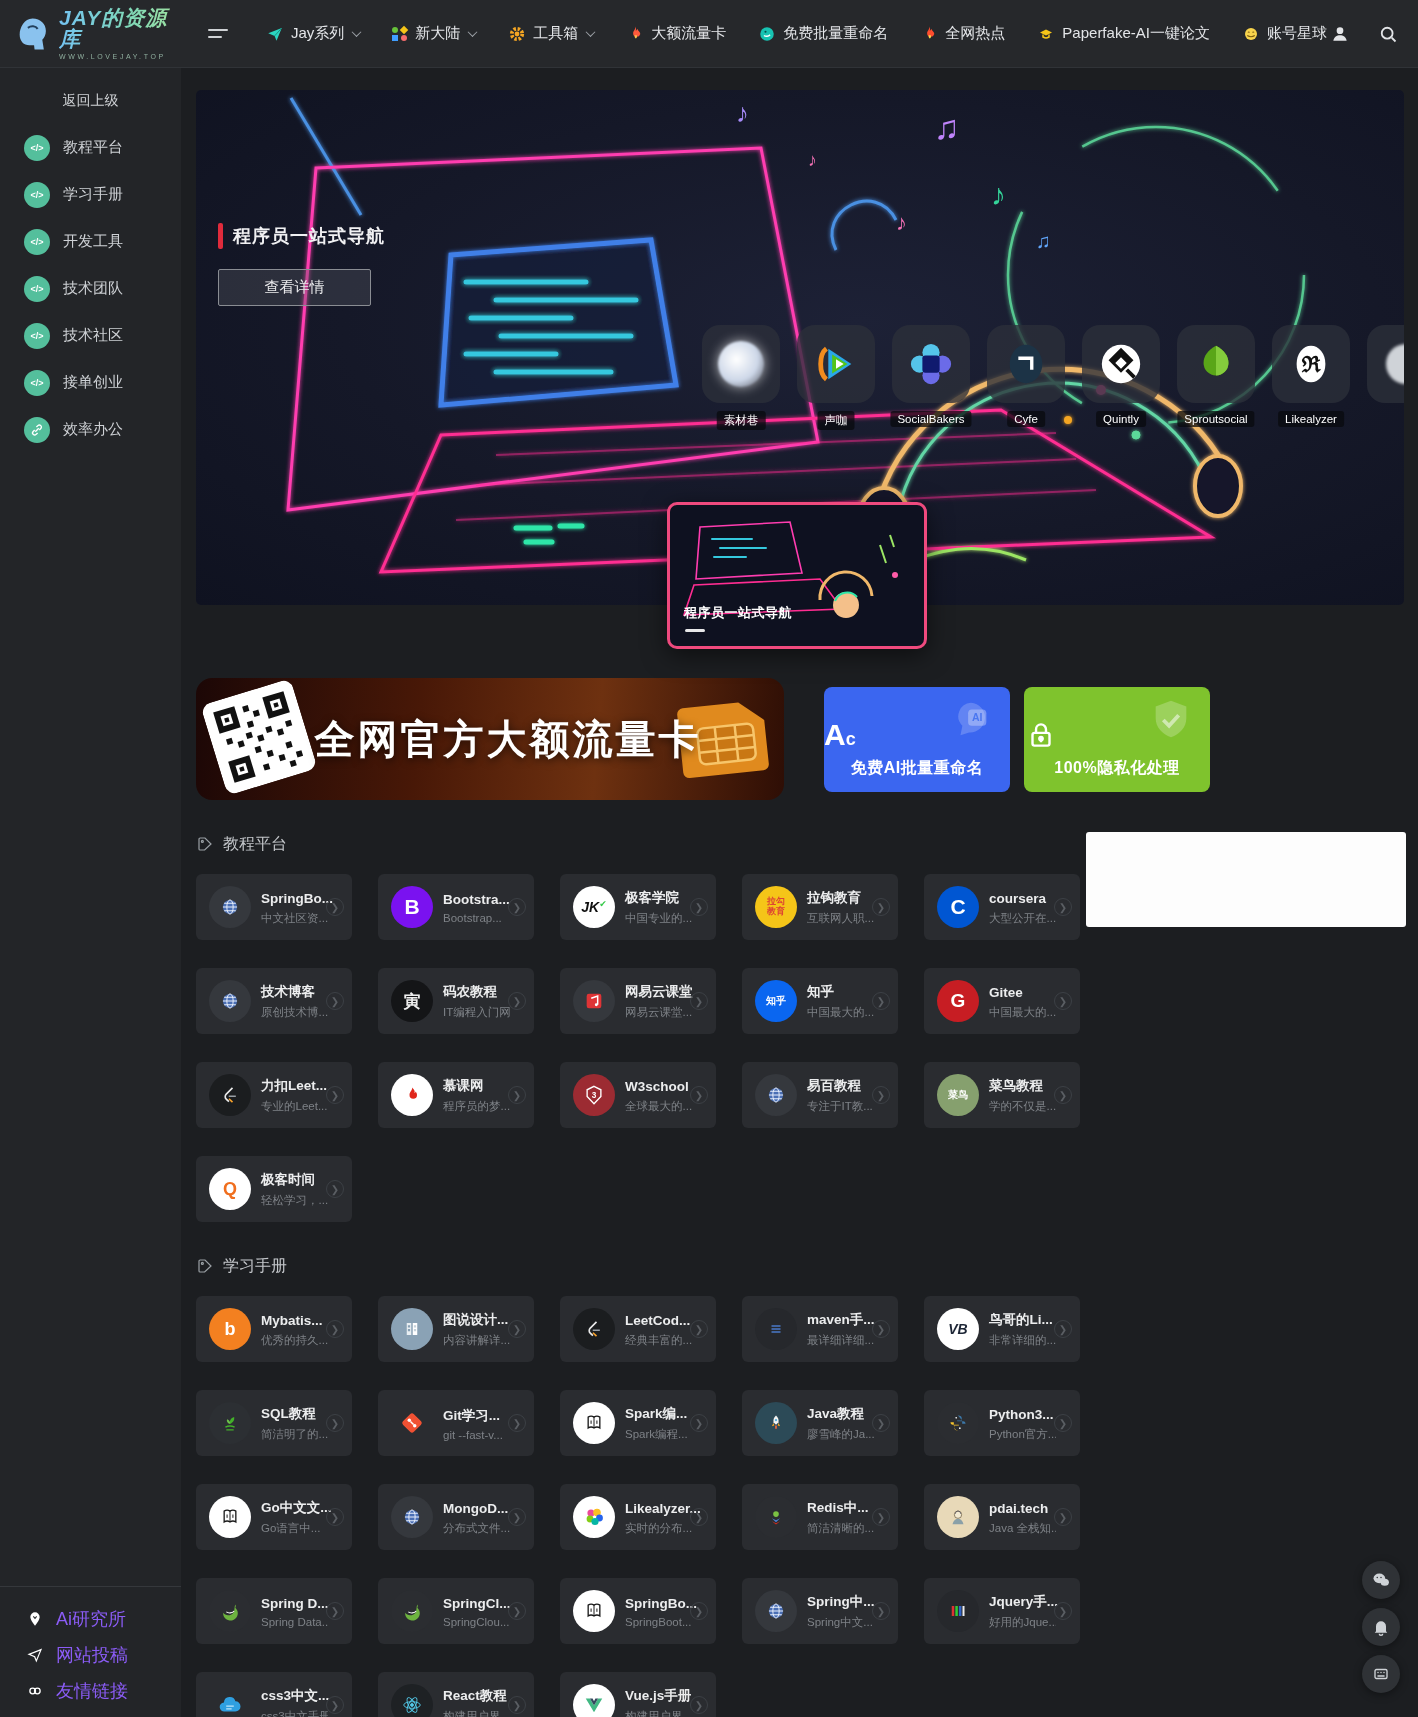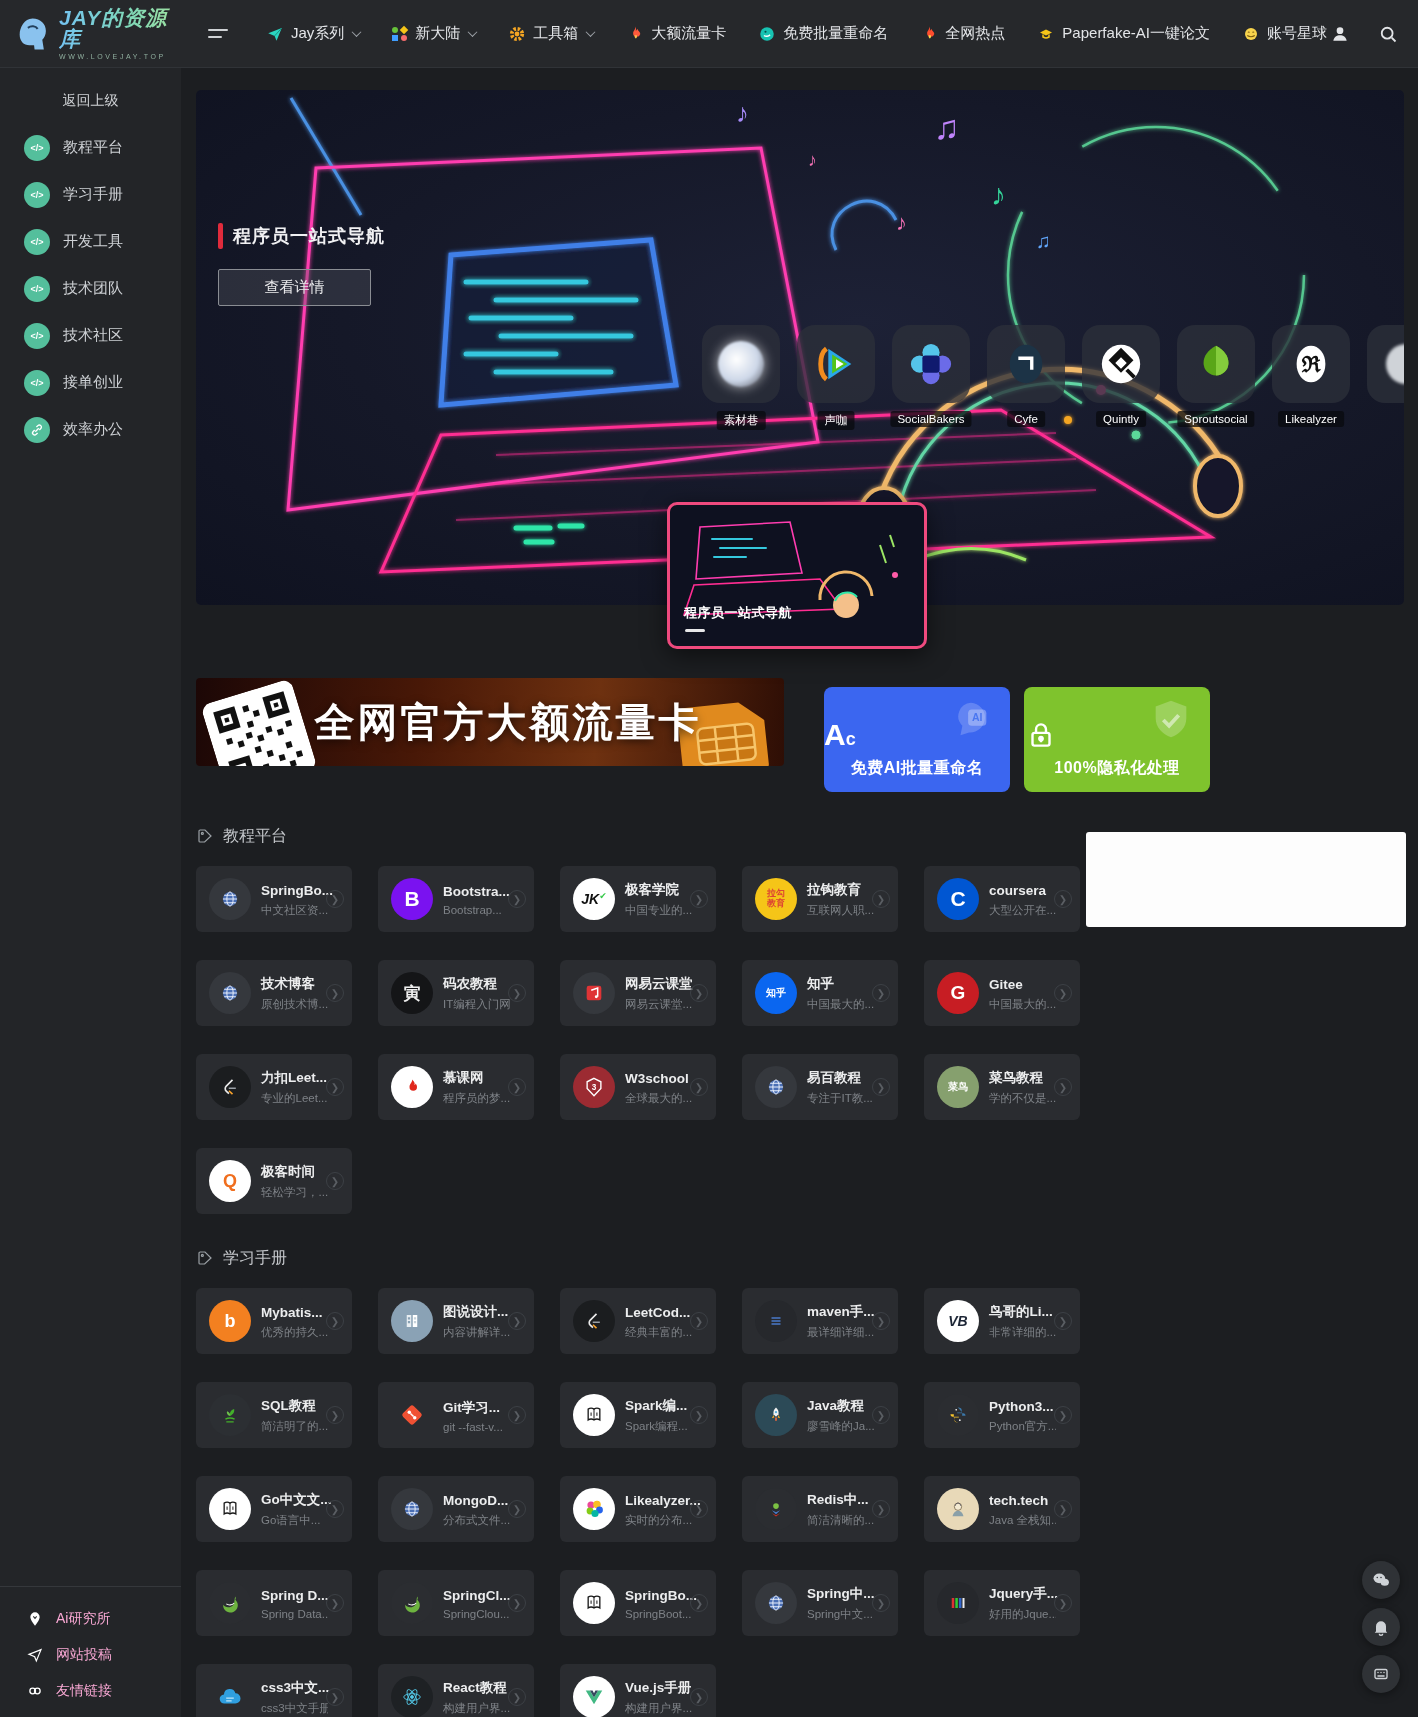--- a/index.html
+++ b/index.html
@@ -37,21 +37,21 @@
   .side-back{margin-top:18px;text-align:center;color:#d0d3d6;font-size:14px;cursor:pointer;height:28px;line-height:28px}
   #side-menu{margin-top:10px}
   .side-item{height:47px;display:flex;align-items:center;padding-left:24px;gap:13px;cursor:pointer}
   .side-ic{width:26px;height:26px;border-radius:50%;background:#54bf9c;display:inline-flex;
     align-items:center;justify-content:center;color:#fff;font-size:9px;font-weight:700;flex:none}
   .side-label{color:#ced1d5;font-size:15px}
   .side-bottom{position:absolute;bottom:8px;left:0;width:100%;padding:14px 0 0}
   .side-divider{border-top:1px solid #35383c;margin:0 0 14px}
   .sideb-item{height:36px;display:flex;align-items:center;padding-left:26px;gap:12px;cursor:pointer}
   .sideb-item .bic{display:inline-flex;width:18px;justify-content:center}
-  .sideb-label{color:#f9a8d4;font-size:14px}
+  .sideb-label{color:#8b5cf6;font-size:18px}
 
   
   .main{position:absolute;left:196px;top:68px;width:1208px}
 
   
   .hero{position:relative;margin-top:22px;height:515px;border-radius:5px;
     background:radial-gradient(ellipse at 55% 45%,#1d2136 0%,#151828 55%,#0f1220 100%)}
   .hero-art{position:absolute;inset:0;width:1208px;height:515px}
   .hero-note{position:absolute;font-size:26px;pointer-events:none}
   .hero-title{position:absolute;left:22px;top:133px;display:flex;align-items:center;gap:10px;z-index:6}
@@ -69,21 +69,21 @@
     background:radial-gradient(circle at 40% 40%,#ffffff,#cdd7e8 55%,rgba(255,255,255,.15));
     filter:blur(1.2px);box-shadow:0 0 12px rgba(255,255,255,.65)}
   .popup{position:absolute;left:471px;top:412px;width:260px;height:147px;z-index:8;
     background:#0e1120;border:3px solid #ef4a7e;border-radius:10px;box-shadow:0 6px 24px rgba(0,0,0,.55);cursor:pointer}
   .popup svg{position:absolute;inset:0}
   .popup-label{position:absolute;left:14px;bottom:24px;color:#fff;font-size:13px;font-weight:700;letter-spacing:.5px}
   .popup-dash{position:absolute;left:15px;bottom:14px;width:20px;height:3px;background:#fff;border-radius:2px;opacity:.9}
 
   
   .promo-row{margin-top:73px;display:flex;align-items:flex-start}
-  .banner{position:relative;width:588px;height:88px;border-radius:4px;overflow:hidden;cursor:pointer;
+  .banner{position:relative;width:588px;height:122px;border-radius:16px;overflow:hidden;cursor:pointer;
     background:linear-gradient(95deg,#1c0706 0%,#481807 38%,#6e3110 68%,#2e0e05 100%)}
   .banner-qr{position:absolute;left:16px;top:12px;width:94px;height:94px;transform:rotate(-17deg)}
   .banner-text{position:absolute;left:122px;right:86px;top:0;bottom:0;display:flex;align-items:center;justify-content:center;
     color:#fff;font-family:"Liberation Serif","DejaVu Serif",serif;font-weight:700;font-size:40px;
     letter-spacing:3px;white-space:nowrap;text-shadow:0 2px 8px rgba(0,0,0,.65);z-index:2}
   .banner-sim{position:absolute;right:10px;top:22px;width:96px;height:78px;transform:rotate(-6deg);z-index:1}
   #features{display:flex;gap:14px;margin-left:40px;margin-top:9px}
   .feature{position:relative;width:186px;height:105px;border-radius:8px;display:flex;flex-direction:column;
     align-items:center;overflow:hidden;cursor:pointer}
   .feat-art{flex:1;display:flex;align-items:center;justify-content:flex-start;width:100%;position:relative;padding-top:24px}
@@ -937,21 +937,21 @@
     </div>
           <div class="card">
       <span class="clogo" style="background:#e8d9b8">
               <svg class="i22" viewBox="0 0 24 24">
                 <circle cx="12" cy="9.5" r="4" fill="#f3ead2" stroke="#6b5b3e" stroke-width=".8"></circle>
                 <path d="M6 20c1-4 3.5-6 6-6s5 2 6 6z" fill="#8aa0a8"></path>
                 <path d="M9 8.5c.4-2 1.6-3 3-3s2.6 1 3 3" fill="none" stroke="#445" stroke-width=".8"></path>
               </svg>
             </span>
       <span class="ctxt">
-        <span class="ctitle">tech.tech</span>
+        <span class="ctitle">pdai.tech</span>
         <span class="csub" style="display:block">Java 全栈知...</span>
       </span>
       <span class="chev">❯</span>
     </div>
           <div class="card">
       <span class="clogo" style="background:#2b2d31">
               <svg class="i22" viewBox="0 0 24 24">
                 <path d="M18 5c.8 2-.2 3.4-.2 3.4A8 8 0 114.5 14c2.6 4 9.7 3.3 11.6-1 1.4-3.2.4-6.3 1.9-8z" fill="#6db33f"></path>
                 <path d="M8 13c2.5 1.8 6.5 1.4 8.5-1" stroke="#fff" stroke-width="1.2" fill="none"></path>
               </svg>

